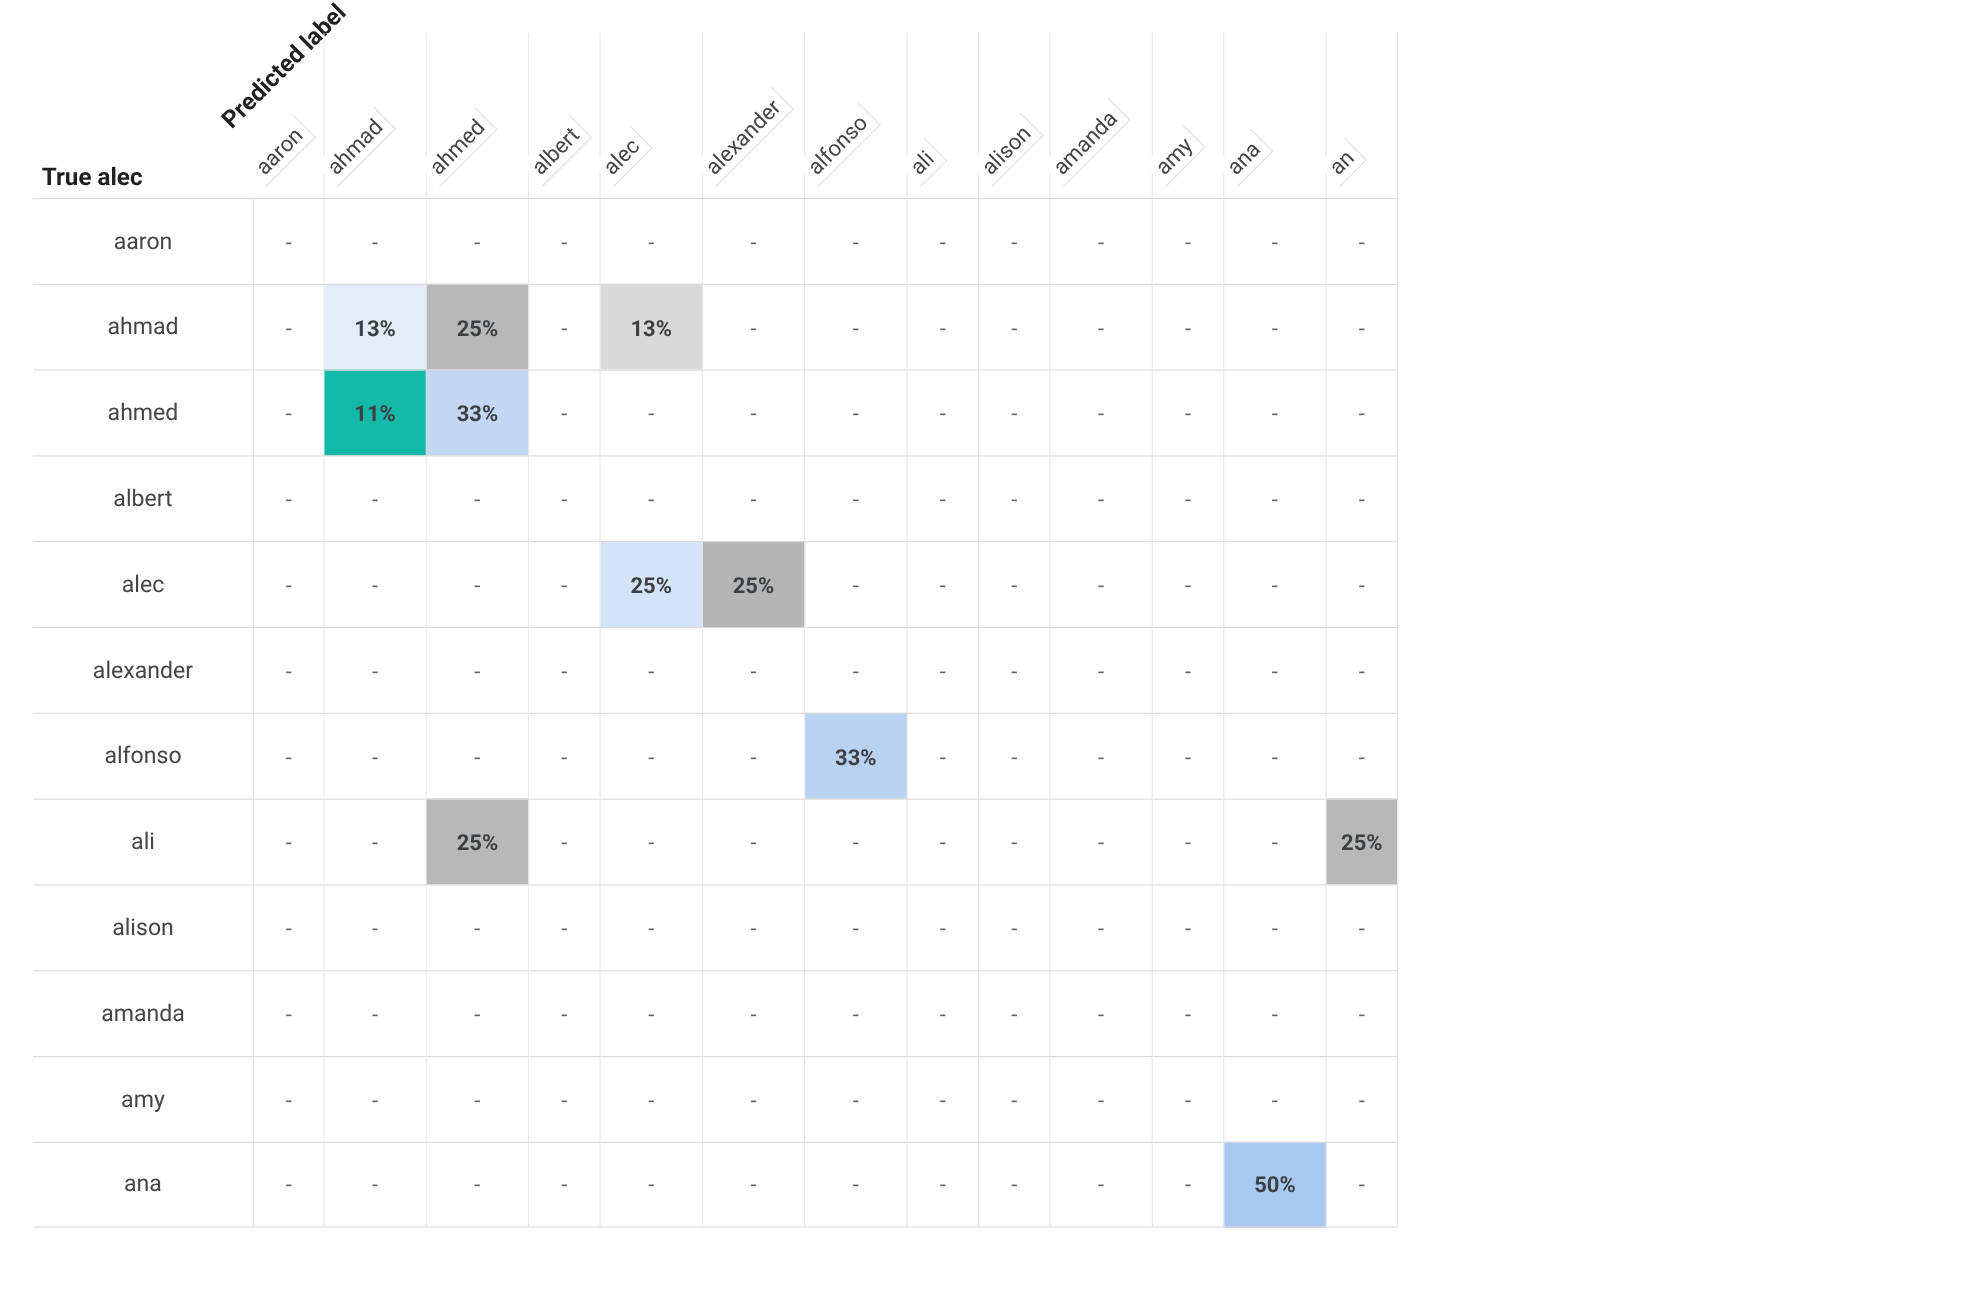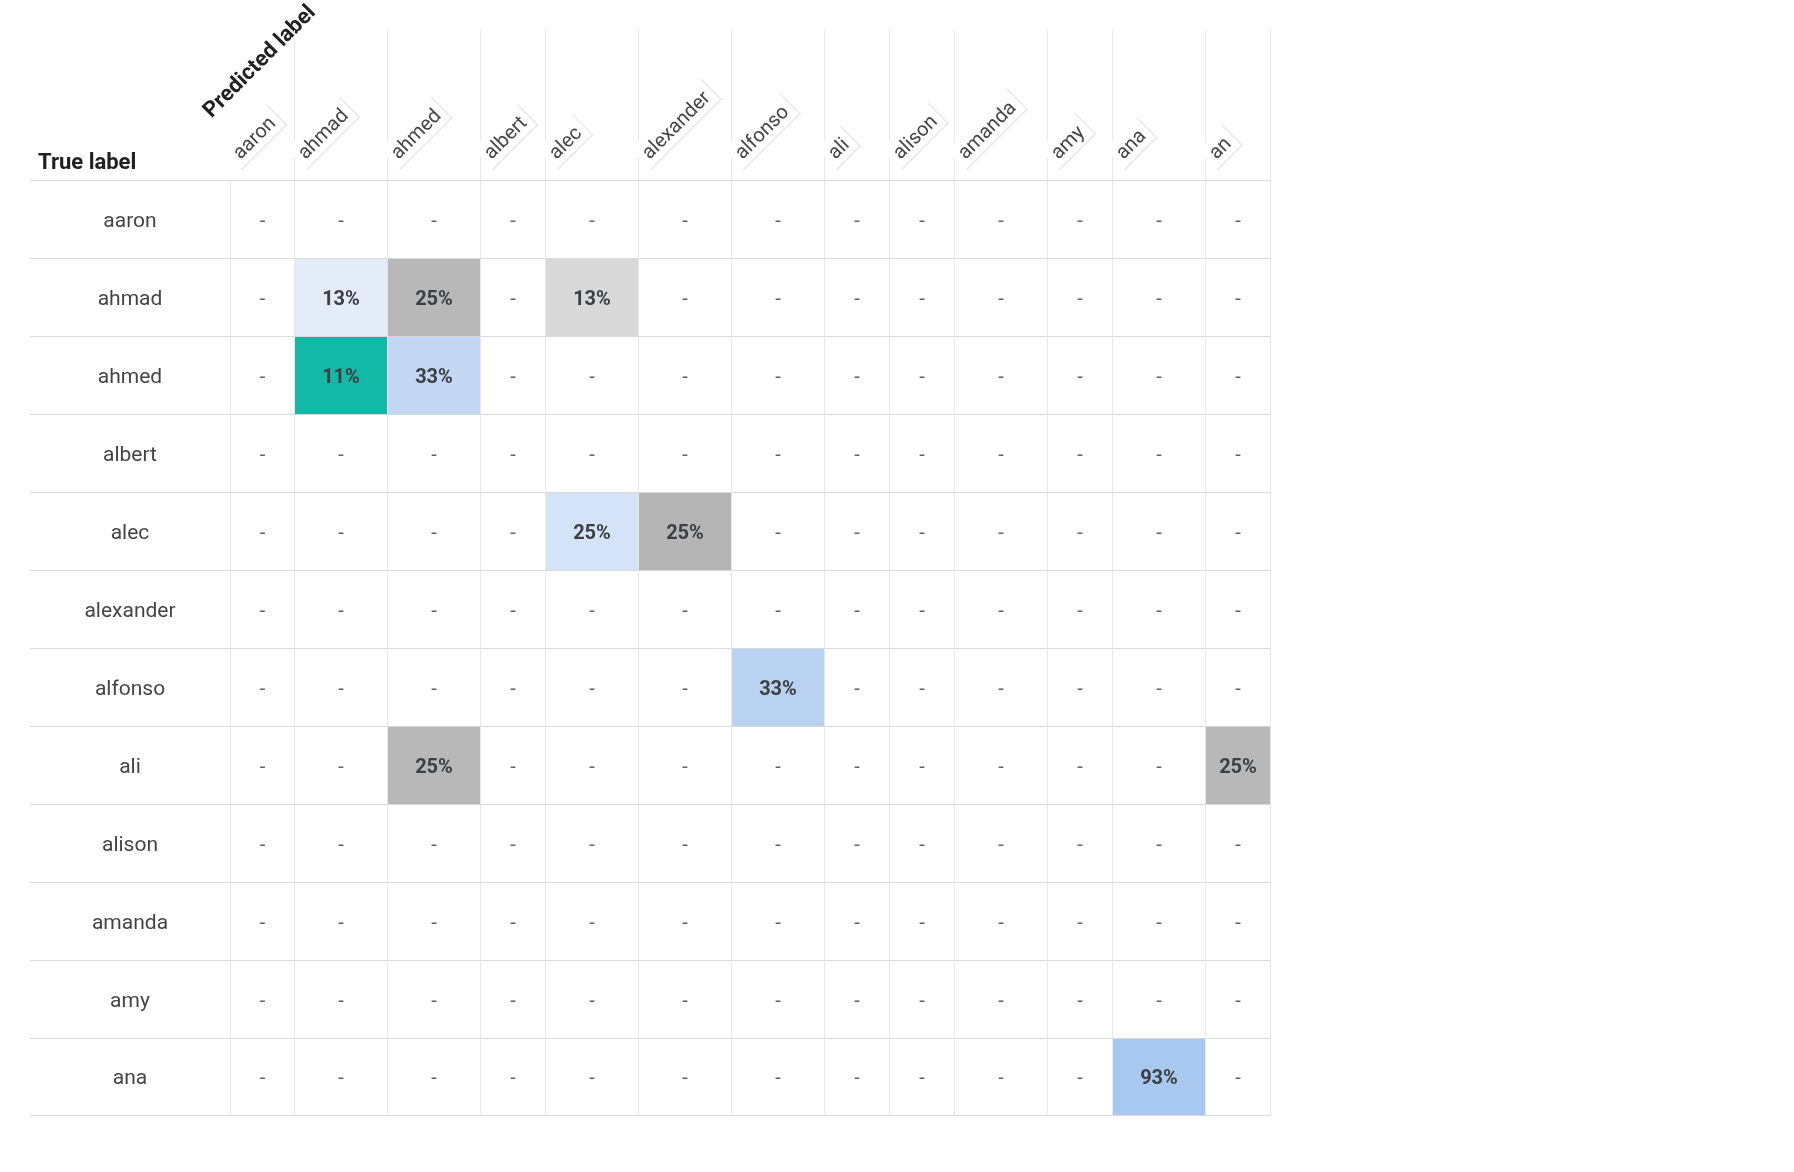--- a/index.html
+++ b/index.html
@@ -115,21 +115,21 @@
     border-bottom: 1px solid #dadada;
   }
 </style>
 </head>
 <body>
 
 <div class="wrap">
   <div class="matrix" id="matrix">
       <div class="header-row">
         <div class="corner">
-          <div class="true-label">True label</div>
+          <div class="true-label">True alec</div>
           <div class="predicted-label">Predicted label</div>
         </div>
         <div class="col-header narrow">
           <div class="label-box">aaron</div>
         </div>
         <div class="col-header wide">
           <div class="label-box">ahmad</div>
         </div>
         <div class="col-header wide">
           <div class="label-box">ahmed</div>
@@ -347,17 +347,17 @@
         <div class="cell wide dash">-</div>
         <div class="cell wide dash">-</div>
         <div class="cell narrow dash">-</div>
         <div class="cell wide dash">-</div>
         <div class="cell wide dash">-</div>
         <div class="cell wide dash">-</div>
         <div class="cell narrow dash">-</div>
         <div class="cell narrow dash">-</div>
         <div class="cell wide dash">-</div>
         <div class="cell narrow dash">-</div>
-        <div class="cell wide" style="background: rgb(169, 200, 239);">93%</div>
+        <div class="cell wide" style="background: rgb(169, 200, 239);">50%</div>
         <div class="cell narrow dash">-</div>
       </div>
     </div>
 </div>
 
 </body></html>

